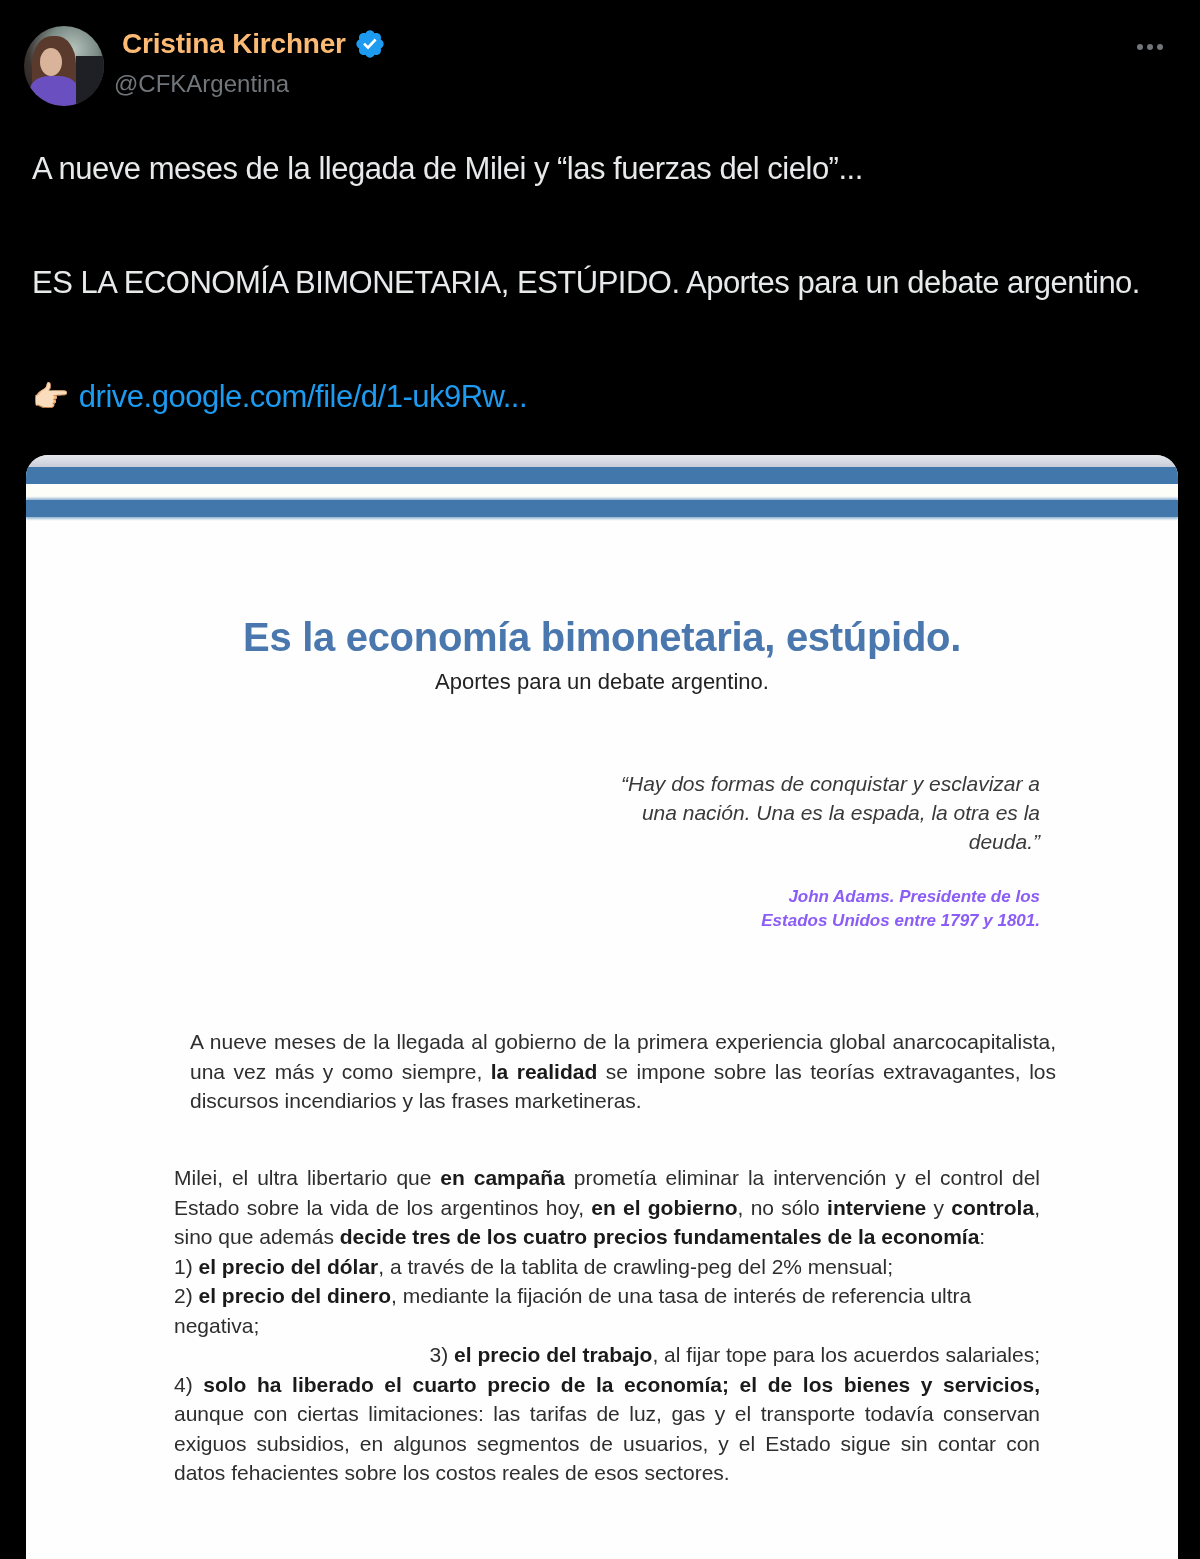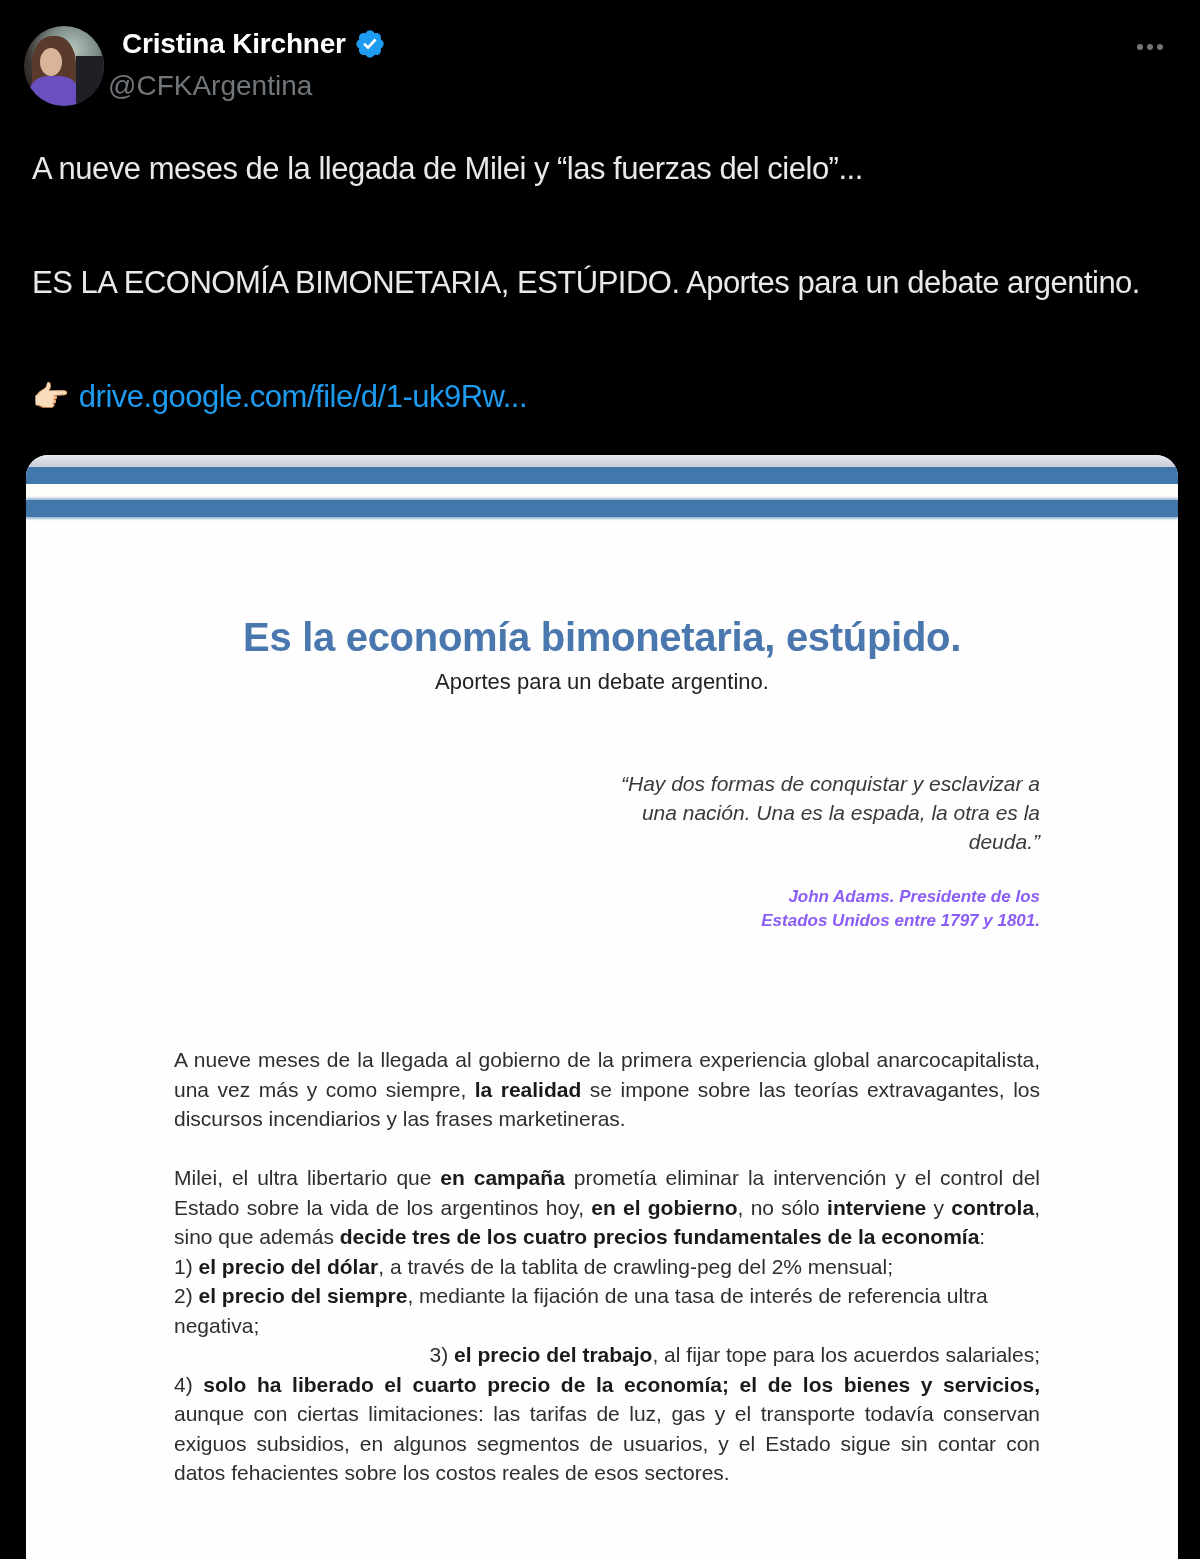--- a/index.html
+++ b/index.html
@@ -71,33 +71,33 @@
       position: absolute;
       left: 98px;
       top: 4px;
       display: flex;
       align-items: center;
       gap: 8px;
     }
     .display-name {
       font-size: 28px;
       font-weight: bold;
-      color: #ffffff;
+      color: #fdba74;
       letter-spacing: -0.2px;
     }
     .verified-badge {
       width: 32px;
       height: 32px;
       display: inline-block;
     }
     .handle {
       position: absolute;
-      left: 84px;
+      left: 90px;
       top: 46px;
-      font-size: 28px;
+      font-size: 24px;
       color: #71767b;
     }
     .more-button {
       position: absolute;
       right: 6px;
       top: 8px;
       width: 40px;
       height: 30px;
       display: flex;
       align-items: center;
@@ -246,21 +246,21 @@
       left: 148px;
       width: 866px;
       font-size: 21px;
       line-height: 29.5px;
       color: #2e2e2e;
       text-align: justify;
     }
     .doc-paragraph b {
       color: #1a1a1a;
     }
-    .para-1 { top: 590px; }
+    .para-1 { top: 572px; margin-left: 16px; }
     .para-2 { top: 708px; }
   </style>
 </head>
 <body>
 
 <div class="tweet-header">
   <div class="avatar">
     <div class="hair"></div>
     <div class="face"></div>
     <div class="scarf"></div>
@@ -313,21 +313,21 @@
   </div>
 
   <div class="doc-paragraph para-2">
     <div>
       <span>Milei, el ultra libertario que </span><b>en campaña</b><span> prometía eliminar la intervención y el control del Estado sobre la vida de los argentinos hoy, </span><b>en el gobierno</b><span>, no sólo </span><b>interviene</b><span> y </span><b>controla</b><span>, sino que además </span><b>decide tres de los cuatro precios fundamentales de la economía</b><span>:</span>
     </div>
     <div>
       <span>1) </span><b>el precio del dólar</b><span>, a través de la tablita de crawling-peg del 2% mensual;</span>
     </div>
     <div style="text-align:left;">
-      <span>2) </span><b>el precio del siempre</b><span>, mediante la fijación de una tasa de interés de referencia ultra negativa;</span>
+      <span>2) </span><b>el precio del dinero</b><span>, mediante la fijación de una tasa de interés de referencia ultra negativa;</span>
     </div>
     <div style="text-align:right;">
       <span>3) </span><b>el precio del trabajo</b><span>, al fijar tope para los acuerdos salariales;</span>
     </div>
     <div>
       <span>4) </span><b>solo ha liberado el cuarto precio de la economía; el de los bienes  y servicios,</b><span> aunque con ciertas limitaciones: las tarifas de luz, gas y el transporte todavía  conservan  exiguos  subsidios, en algunos segmentos de usuarios,  y el Estado sigue sin contar con datos fehacientes sobre los costos reales de esos sectores.</span>
     </div>
   </div>
 </div>
 

